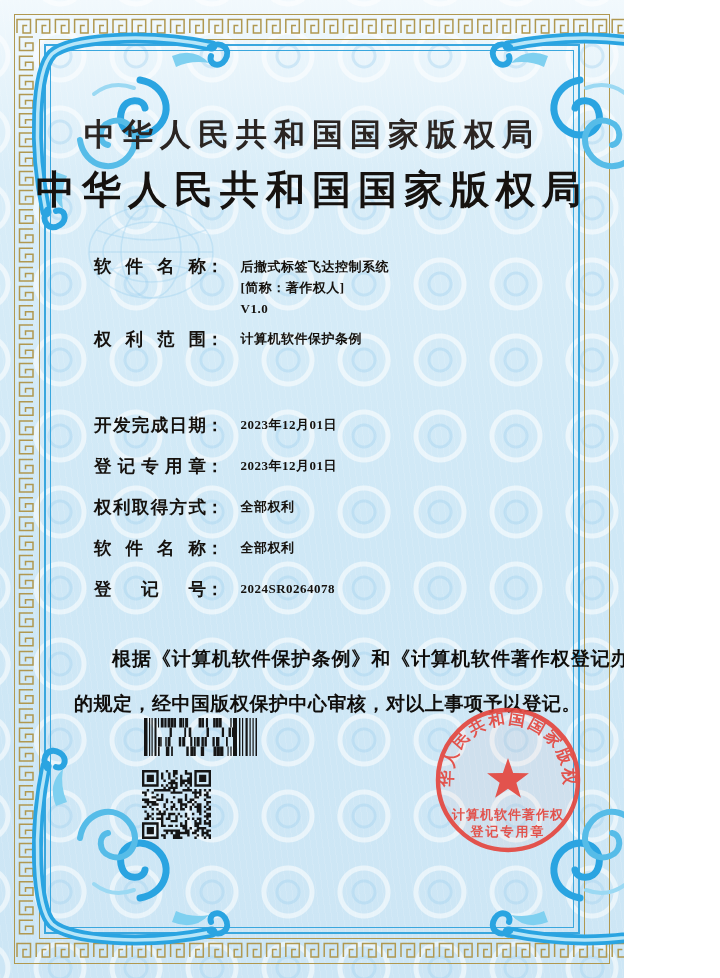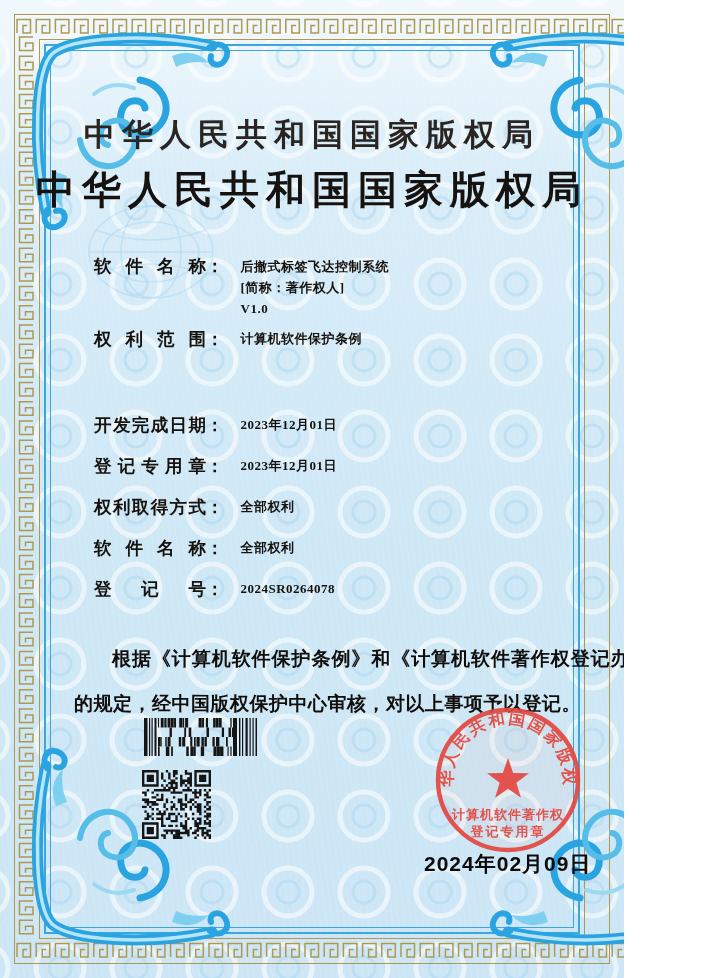--- a/index.html
+++ b/index.html
@@ -218,15 +218,14 @@
       <path id="sealArc" d="M -54.1 14.5 A 56 56 0 1 1 54.1 14.5" fill="none"></path>
     </defs>
     <text font-size="16.5" letter-spacing="2.5">
       <textPath href="#sealArc" startOffset="50%" text-anchor="middle">中华人民共和国国家版权局</textPath>
     </text>
     <polygon points="0,-22 5.17,-7.12 20.92,-6.8 8.37,2.72 12.93,17.8 0,8.8 -12.93,17.8 -8.37,2.72 -20.92,-6.8 -5.17,-7.12" fill="#e4473f"></polygon>
     <text x="0" y="39" text-anchor="middle" font-size="13" letter-spacing="1">计算机软件著作权</text>
     <text x="0" y="56" text-anchor="middle" font-size="13" letter-spacing="2">登记专用章</text>
   </svg>
 
-  <div class="abs date">2024年02月09日</div>
 
 </div>
 
 </body></html>

